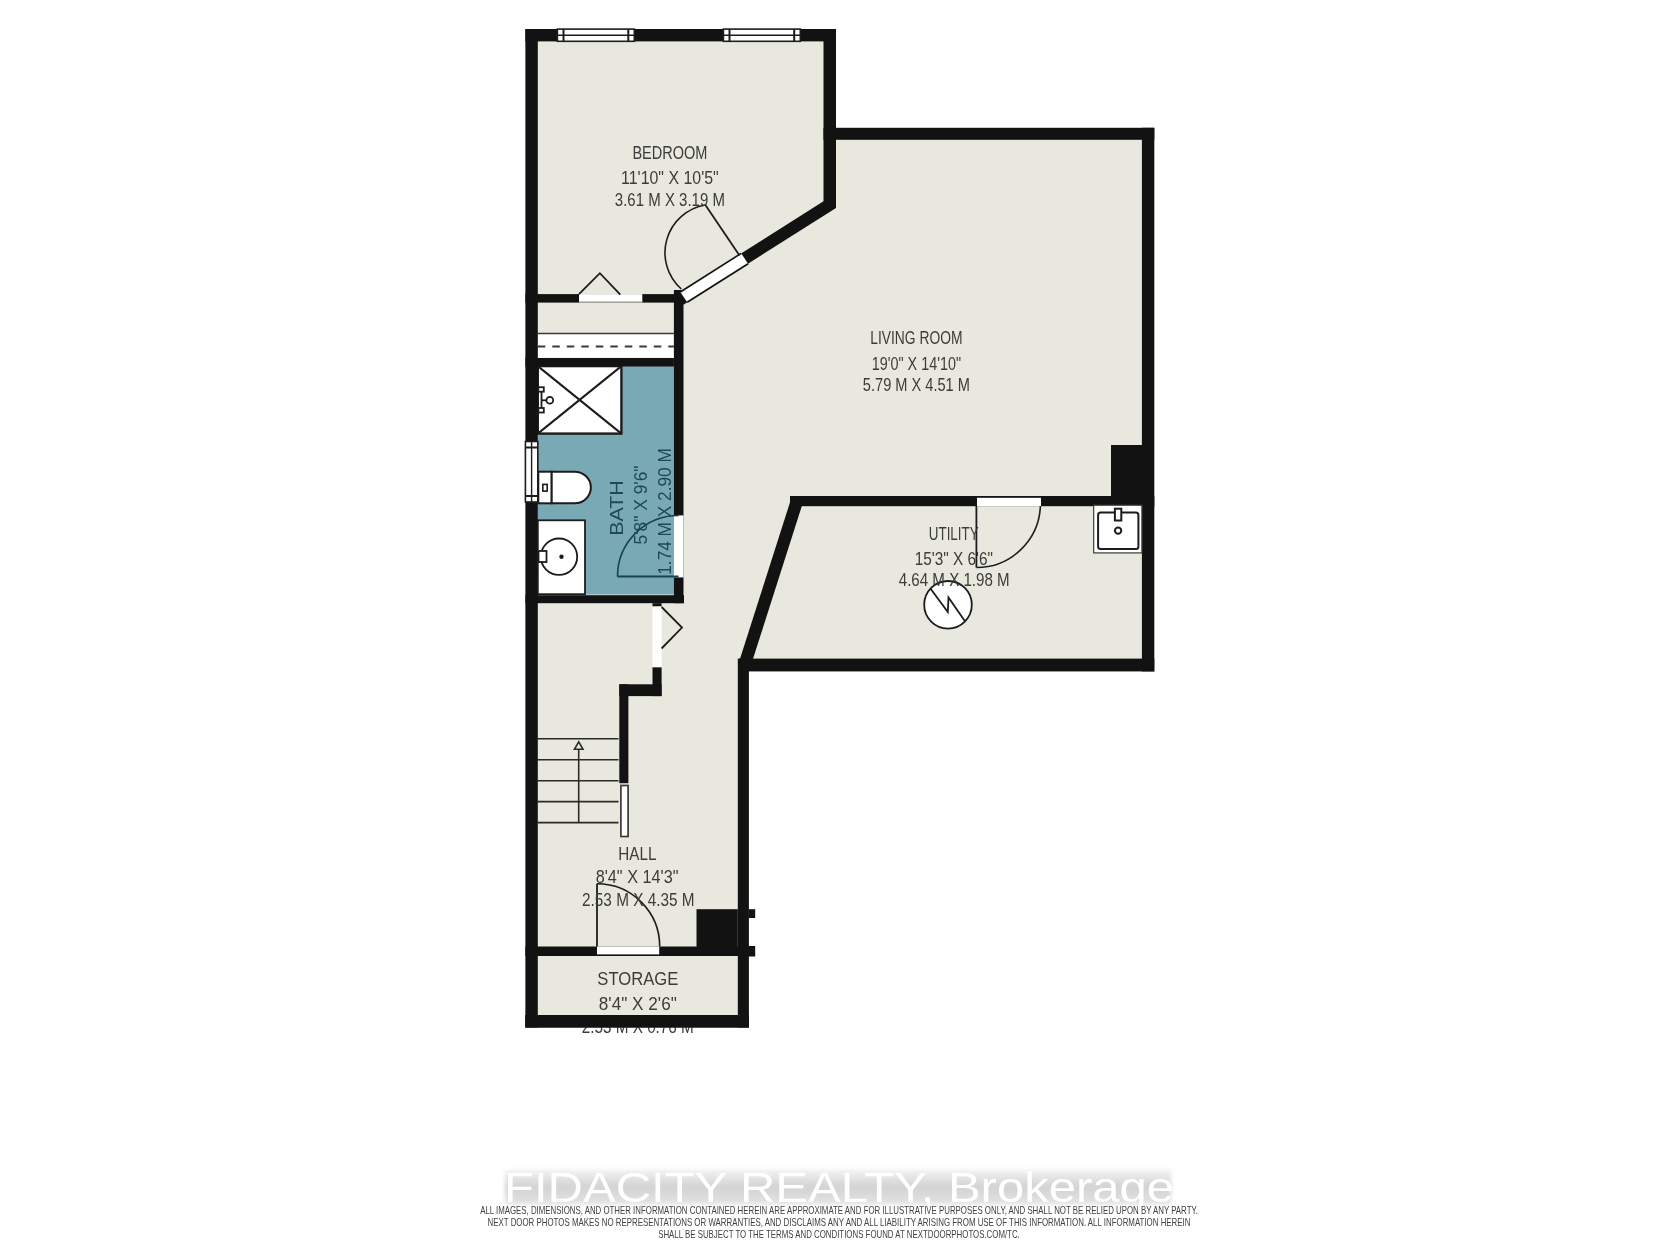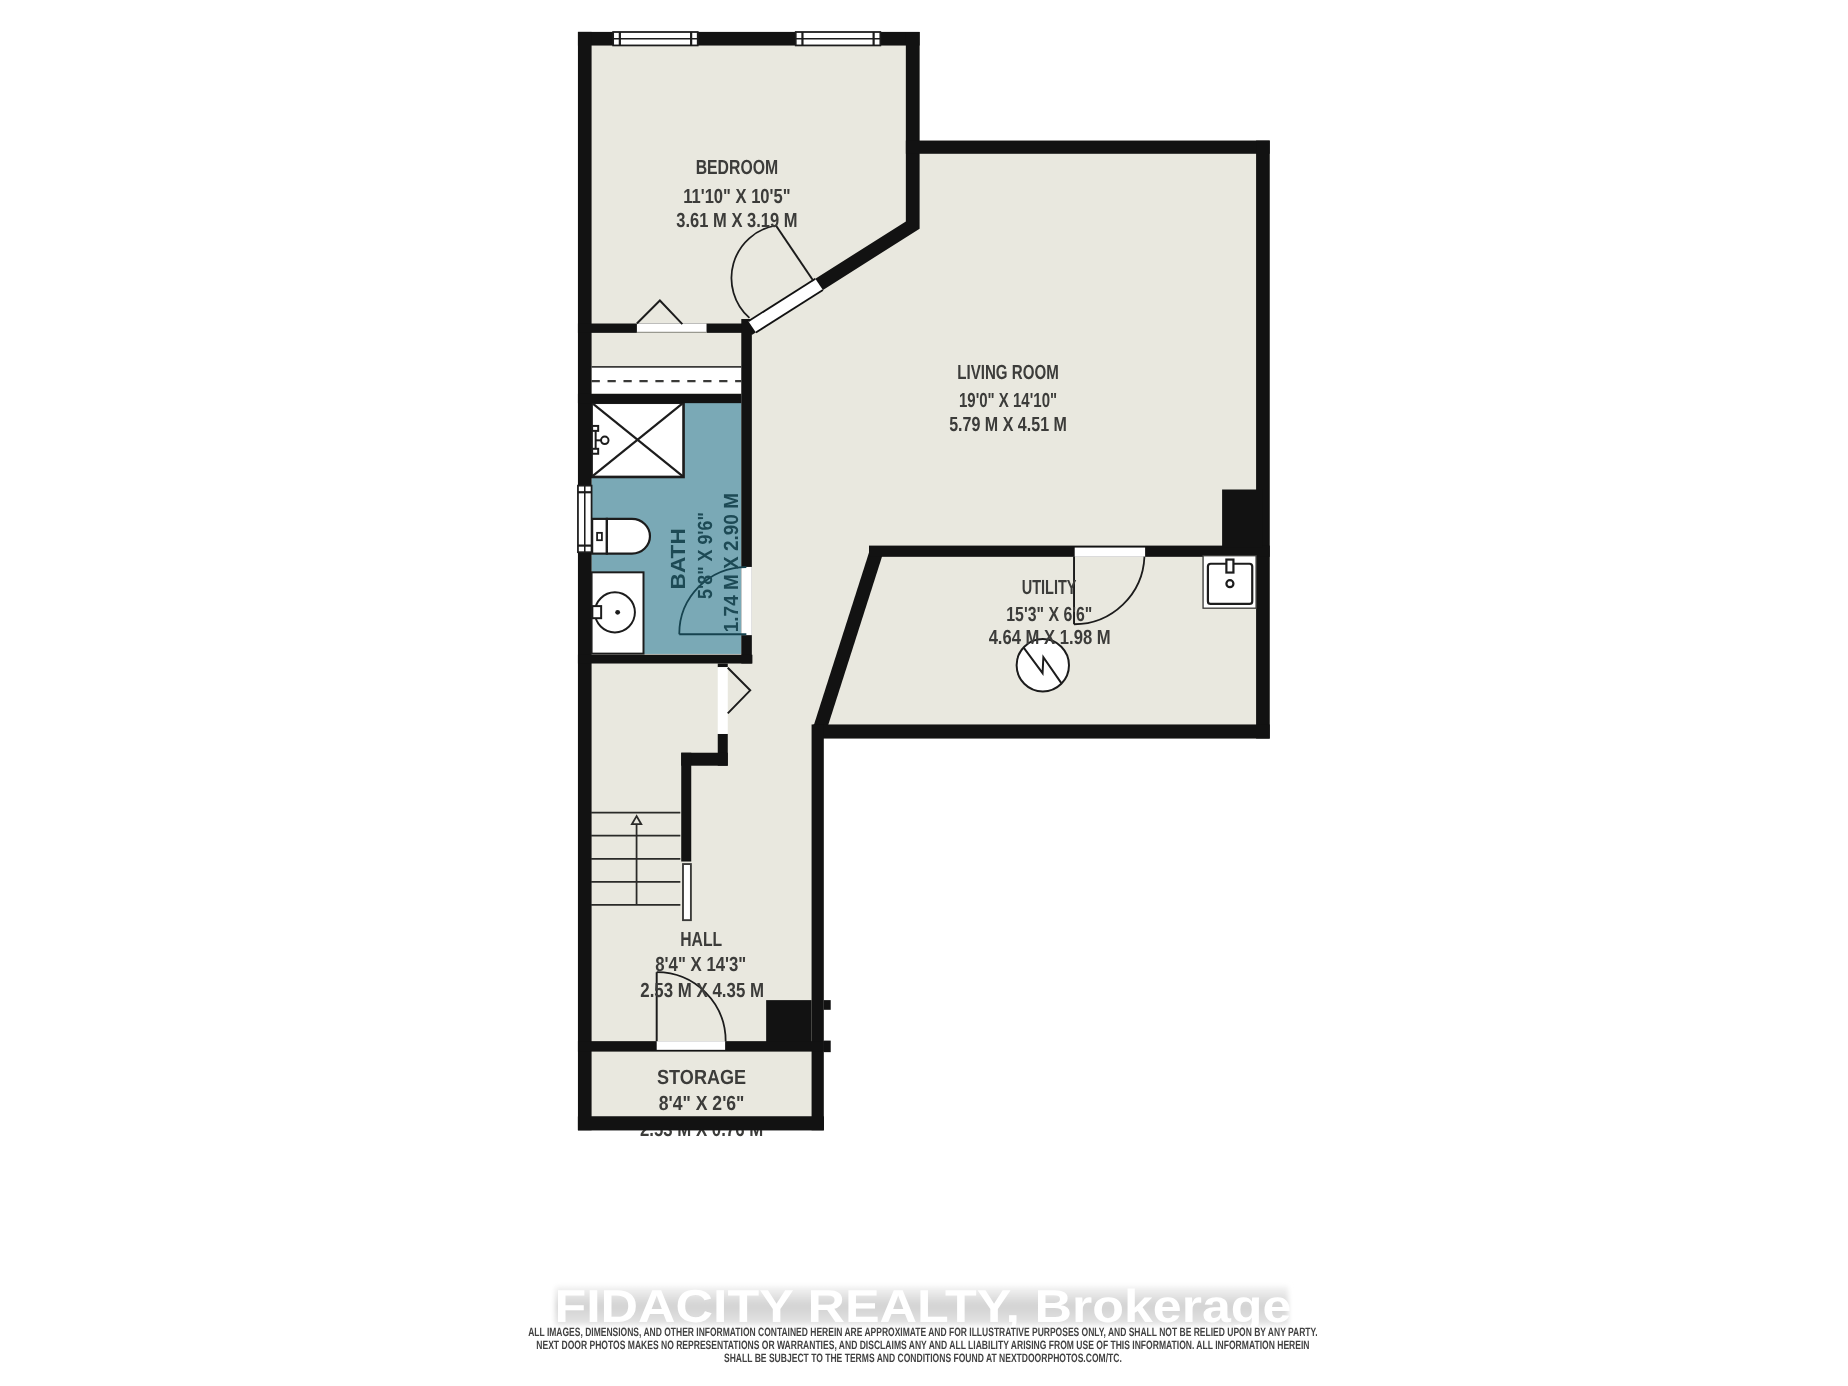--- a/index.html
+++ b/index.html
@@ -1,16 +1,16 @@
 <!DOCTYPE html>
 <html><head>
 <meta charset="utf-8">
 <style>
   html,body{margin:0;padding:0;background:#fff;}
-  .wrap{width:1680px;height:1260px;position:relative;background:#be185d;overflow:hidden;font-weight:bold;}
+  .wrap{width:1680px;height:1260px;position:relative;background:#be185d;overflow:hidden;}
   text{font-family:"Liberation Sans",sans-serif;}
   .lbl{fill:#3c3c3a;font-size:18.6px;}
   .bathlbl{fill:#1d4a55;font-size:18.6px;}
 </style>
 </head>
 <body>
 <div class="wrap">
 <svg width="1680" height="1260" viewBox="0 0 1680 1260" xmlns="http://www.w3.org/2000/svg">
 
   <rect x="0" y="0" width="1680" height="1260" fill="#ffffff"></rect>

